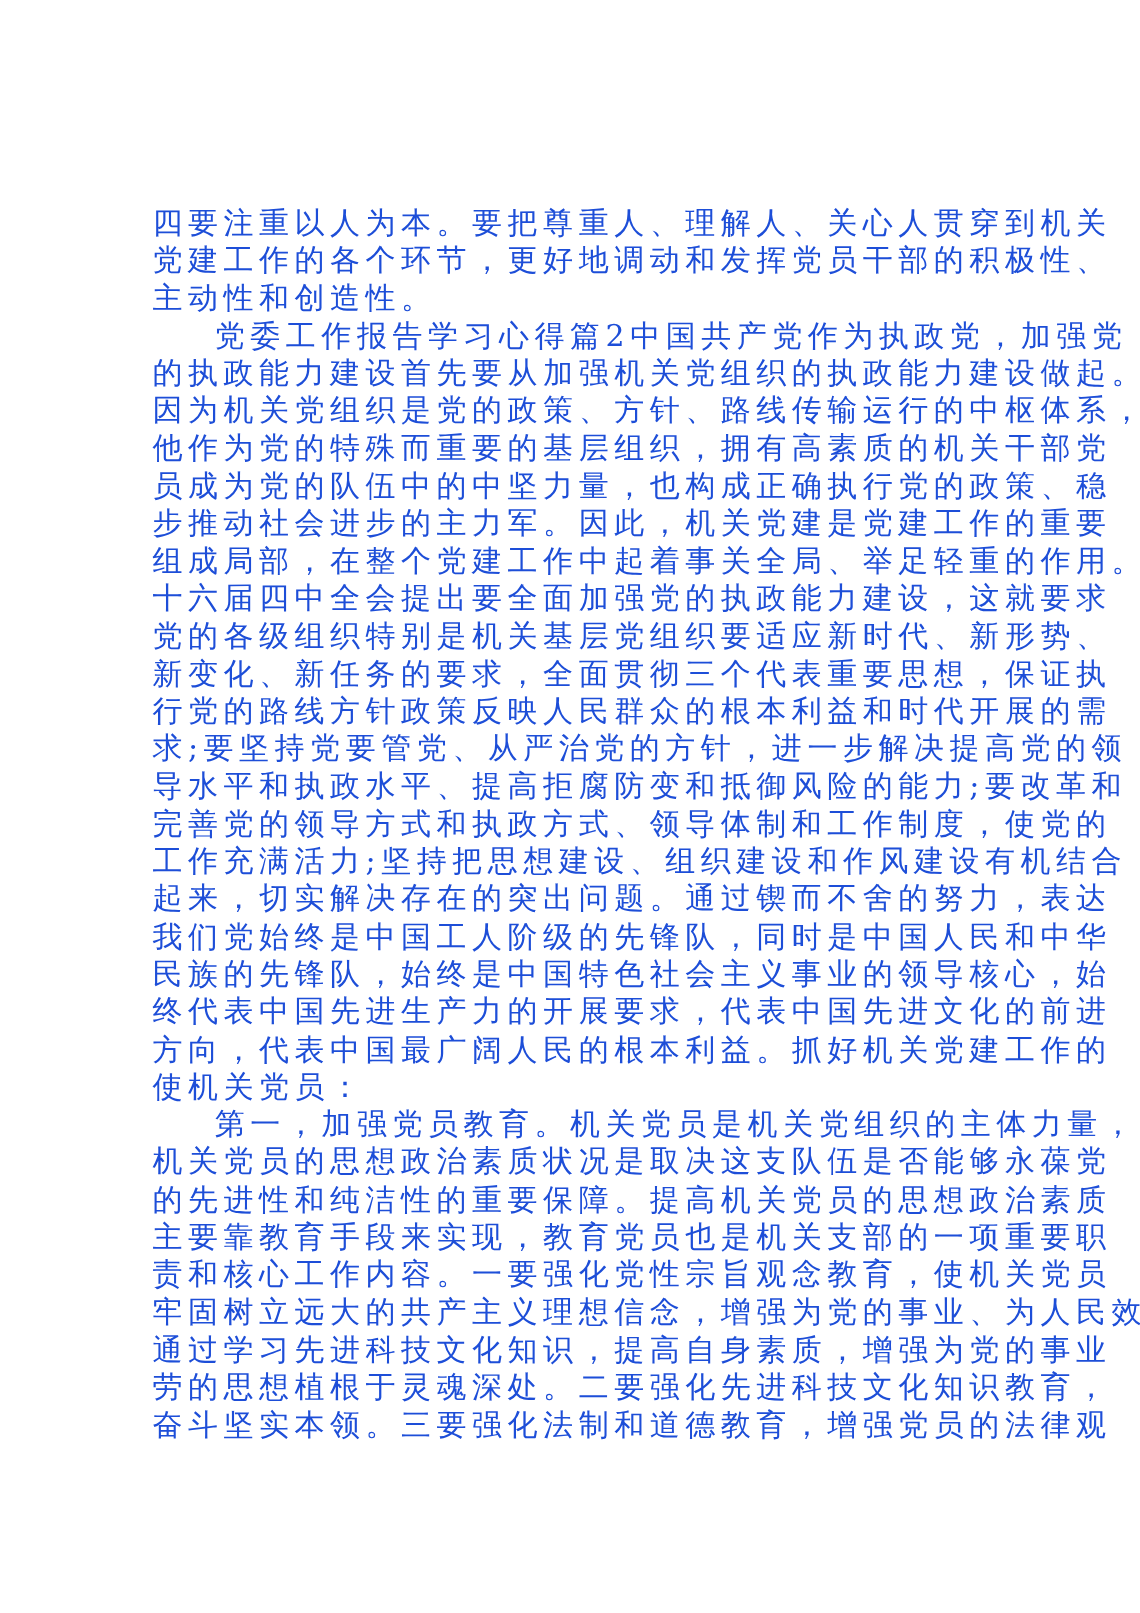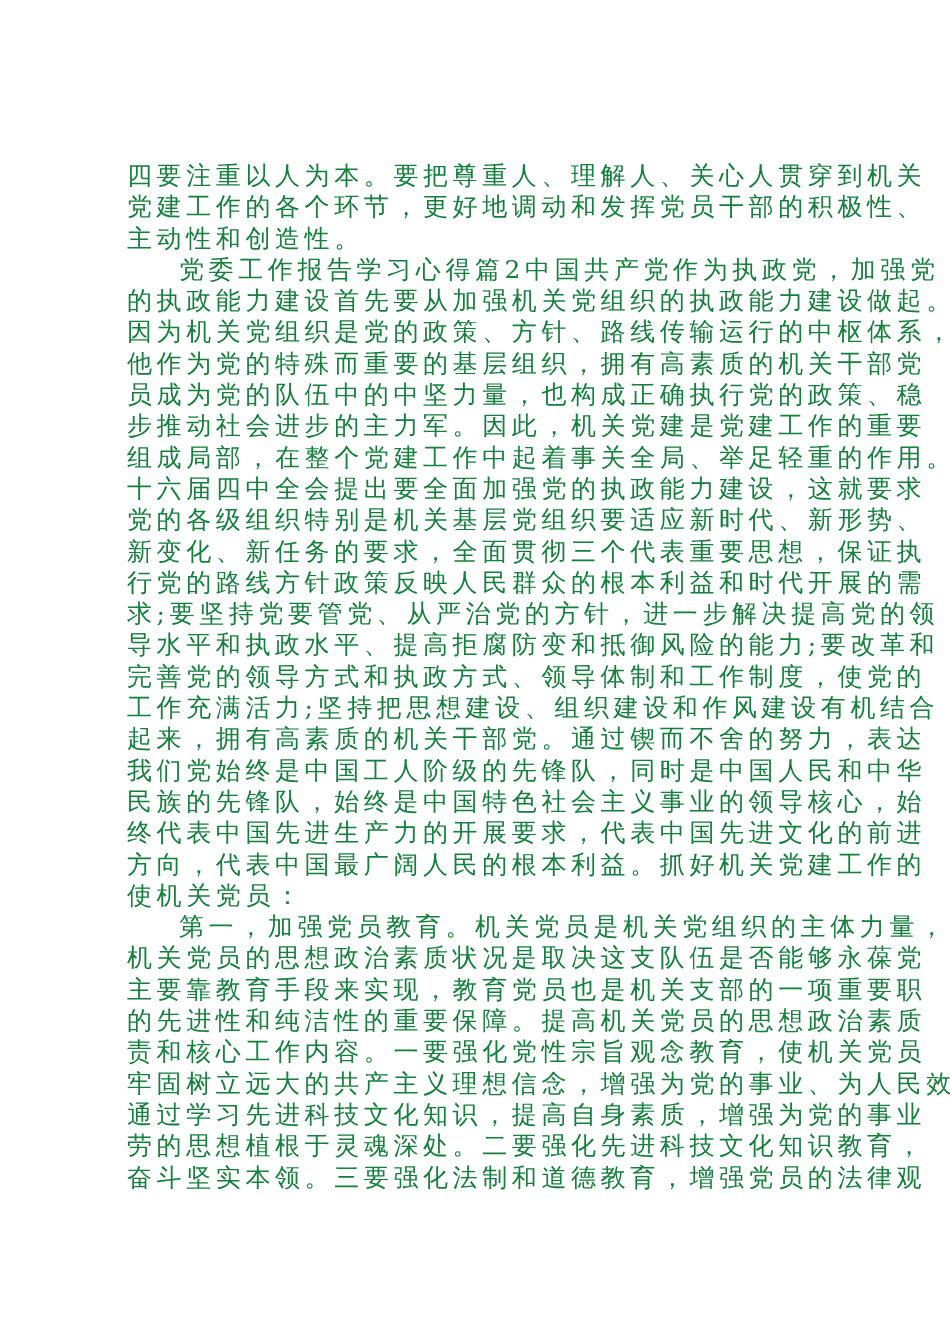--- a/index.html
+++ b/index.html
@@ -1,23 +1,23 @@
 <!DOCTYPE html>
 <html><head>
   <meta charset="utf-8">
   <style>
     html, body { margin: 0; padding: 0; background: #ffffff; }
     body { width: 950px; height: 1344px; position: relative; overflow: hidden; }
     .page {
       position: absolute; left: 0; top: 0; width: 950px; height: 1344px; background: #ffffff;
     }
     .content {
-      position: absolute; left: 127px; top: 160px; width: 730px;
+      position: absolute; left: 127px; top: 170px; width: 730px;
       font-family: "DejaVu Serif", "Liberation Serif", serif;
-      color: #15803d;
+      color: #1d4ed8;
     }
     .line {
       display: block;
       height: 31.3px;
       line-height: 31.3px;
       font-size: 25px;
       white-space: nowrap;
       letter-spacing: 4.6px;
     }
     .line.indent { padding-left: 52px; }
@@ -38,29 +38,29 @@
       <div class="line">步推动社会进步的主力军。因此，机关党建是党建工作的重要</div>
       <div class="line">组成局部，在整个党建工作中起着事关全局、举足轻重的作用。</div>
       <div class="line">十六届四中全会提出要全面加强党的执政能力建设，这就要求</div>
       <div class="line">党的各级组织特别是机关基层党组织要适应新时代、新形势、</div>
       <div class="line">新变化、新任务的要求，全面贯彻三个代表重要思想，保证执</div>
       <div class="line">行党的路线方针政策反映人民群众的根本利益和时代开展的需</div>
       <div class="line">求;要坚持党要管党、从严治党的方针，进一步解决提高党的领</div>
       <div class="line">导水平和执政水平、提高拒腐防变和抵御风险的能力;要改革和</div>
       <div class="line">完善党的领导方式和执政方式、领导体制和工作制度，使党的</div>
       <div class="line">工作充满活力;坚持把思想建设、组织建设和作风建设有机结合</div>
-      <div class="line">起来，拥有高素质的机关干部党。通过锲而不舍的努力，表达</div>
+      <div class="line">起来，切实解决存在的突出问题。通过锲而不舍的努力，表达</div>
       <div class="line">我们党始终是中国工人阶级的先锋队，同时是中国人民和中华</div>
       <div class="line">民族的先锋队，始终是中国特色社会主义事业的领导核心，始</div>
       <div class="line">终代表中国先进生产力的开展要求，代表中国先进文化的前进</div>
       <div class="line">方向，代表中国最广阔人民的根本利益。抓好机关党建工作的</div>
       <div class="line">使机关党员：</div>
       <div class="line indent">第一，加强党员教育。机关党员是机关党组织的主体力量，</div>
       <div class="line">机关党员的思想政治素质状况是取决这支队伍是否能够永葆党</div>
+      <div class="line">的先进性和纯洁性的重要保障。提高机关党员的思想政治素质</div>
       <div class="line">主要靠教育手段来实现，教育党员也是机关支部的一项重要职</div>
-      <div class="line">的先进性和纯洁性的重要保障。提高机关党员的思想政治素质</div>
       <div class="line">责和核心工作内容。一要强化党性宗旨观念教育，使机关党员</div>
       <div class="line">牢固树立远大的共产主义理想信念，增强为党的事业、为人民效</div>
       <div class="line">通过学习先进科技文化知识，提高自身素质，增强为党的事业</div>
       <div class="line">劳的思想植根于灵魂深处。二要强化先进科技文化知识教育，</div>
       <div class="line">奋斗坚实本领。三要强化法制和道德教育，增强党员的法律观</div>
     </div>
 </div>
 
 </body></html>

